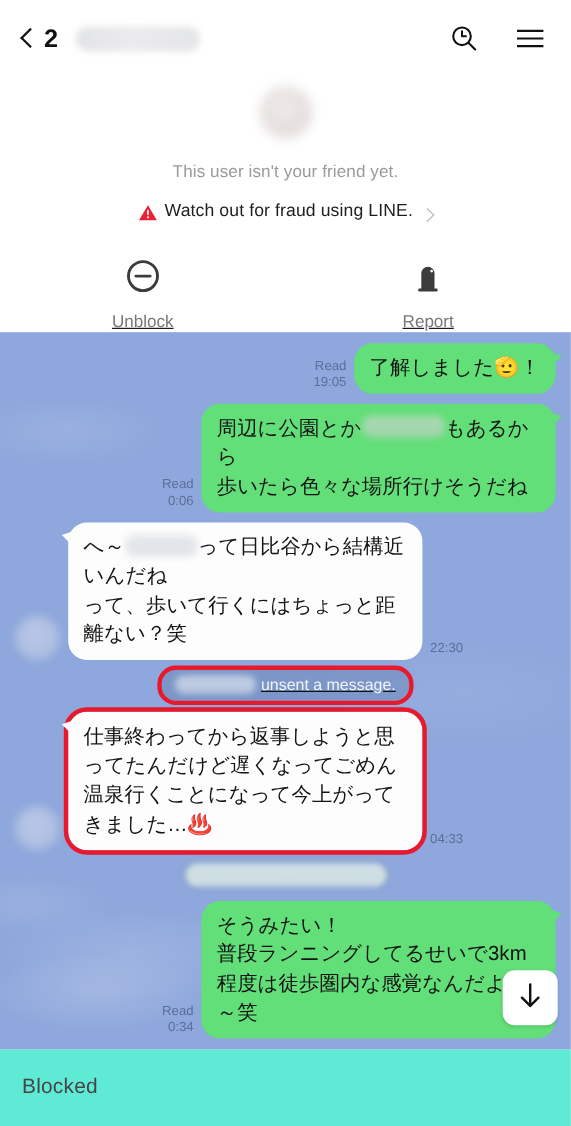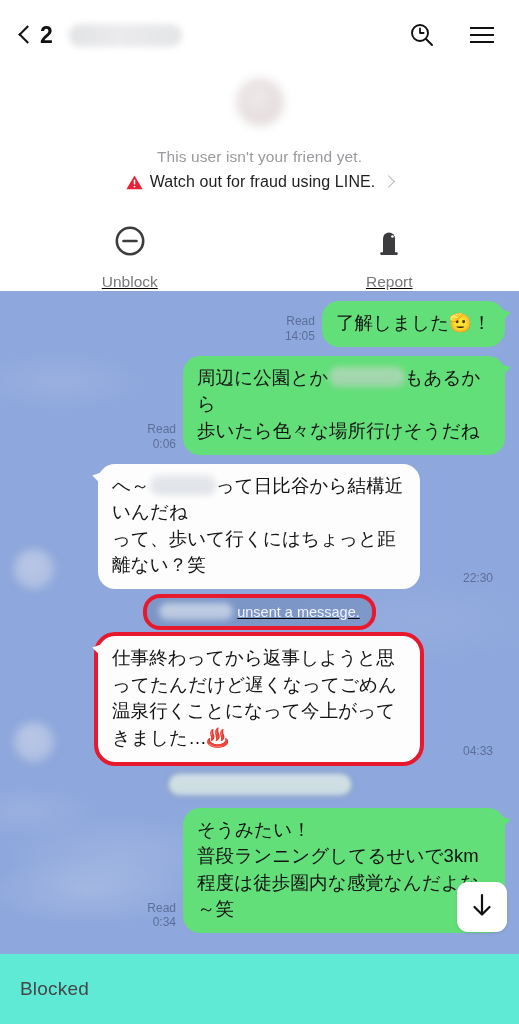--- a/index.html
+++ b/index.html
@@ -96,23 +96,23 @@
     background: radial-gradient(circle at 45% 40%, #efeaea, #e6dede 60%, #ded6d6);
     filter: blur(5px);
   }
   .panel-note {
     margin-top: 22px;
     font-size: 15.5px;
     color: #9a9a9e;
     letter-spacing: 0.1px;
   }
   .fraud-row {
-    margin-top: 7px;
-    display: flex;
-    align-items: center;
+    margin-top: 17px;
+    display: flex;
+    align-items: flex-end;
     gap: 7px;
   }
   .warn-tri {
     width: 17px;
     height: 15px;
     position: relative;
     display: inline-block;
   }
   .warn-tri svg { display: block; }
   .fraud-text {
@@ -171,21 +171,21 @@
     z-index: 2;
     padding: 0 14px;
   }
 
   .row {
     display: flex;
     align-items: flex-end;
     margin-bottom: 9px;
   }
   .row.out { justify-content: flex-end; }
-  .row.in  { justify-content: flex-start; gap: 36px; }
+  .row.in  { justify-content: flex-start; }
 
   .av-blur {
     width: 40px;
     height: 40px;
     border-radius: 50%;
     flex: 0 0 40px;
     margin-right: 8px;
     background: radial-gradient(circle at 45% 40%, #b9c7e6, #aebfe2 65%, #a4b6de);
     filter: blur(4.5px);
   }
@@ -402,21 +402,21 @@
   </div>
 
   <div class="chat">
     <div class="chat-clouds"></div>
 
     <div class="msgs">
 
       <div class="row out">
         <div class="meta">
           <span>Read</span>
-          <span>14:05</span>
+          <span>19:05</span>
         </div>
         <div class="bubble green">了解しました🫡！</div>
       </div>
 
       <div class="row out">
         <div class="meta">
           <span>Read</span>
           <span>0:06</span>
         </div>
         <div class="bubble green"><span>周辺に公園とか</span><span class="redact on-green" style="width:76px;height:20px;"></span><span>もあるから

